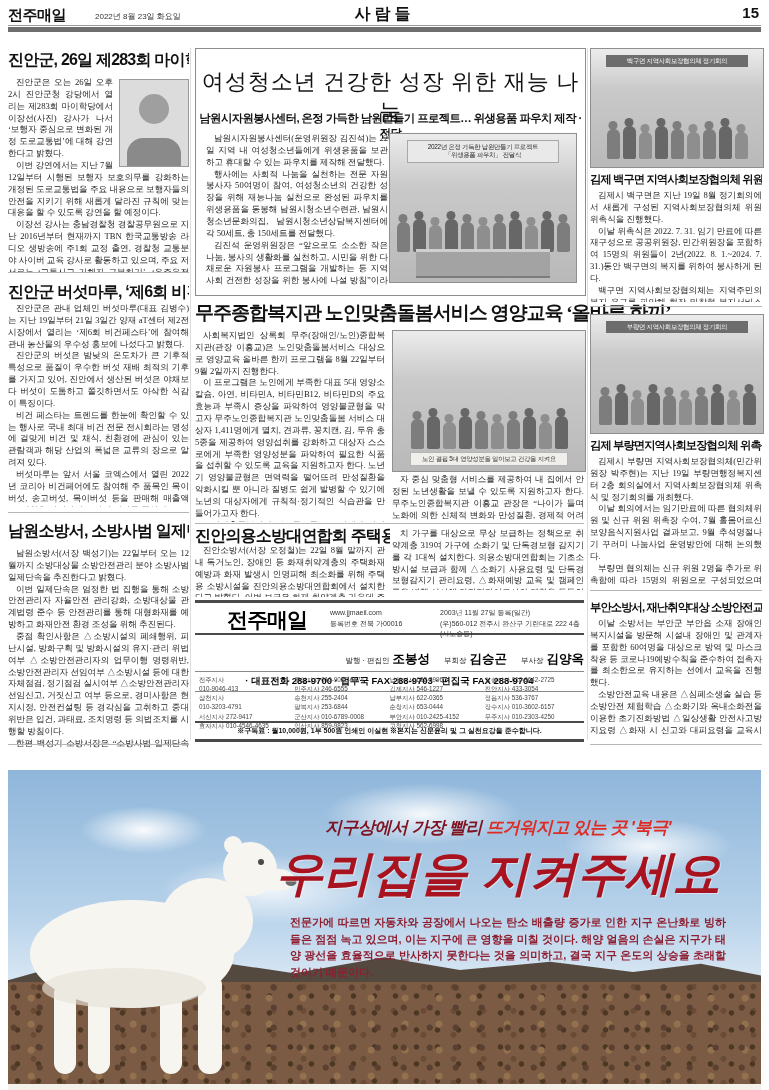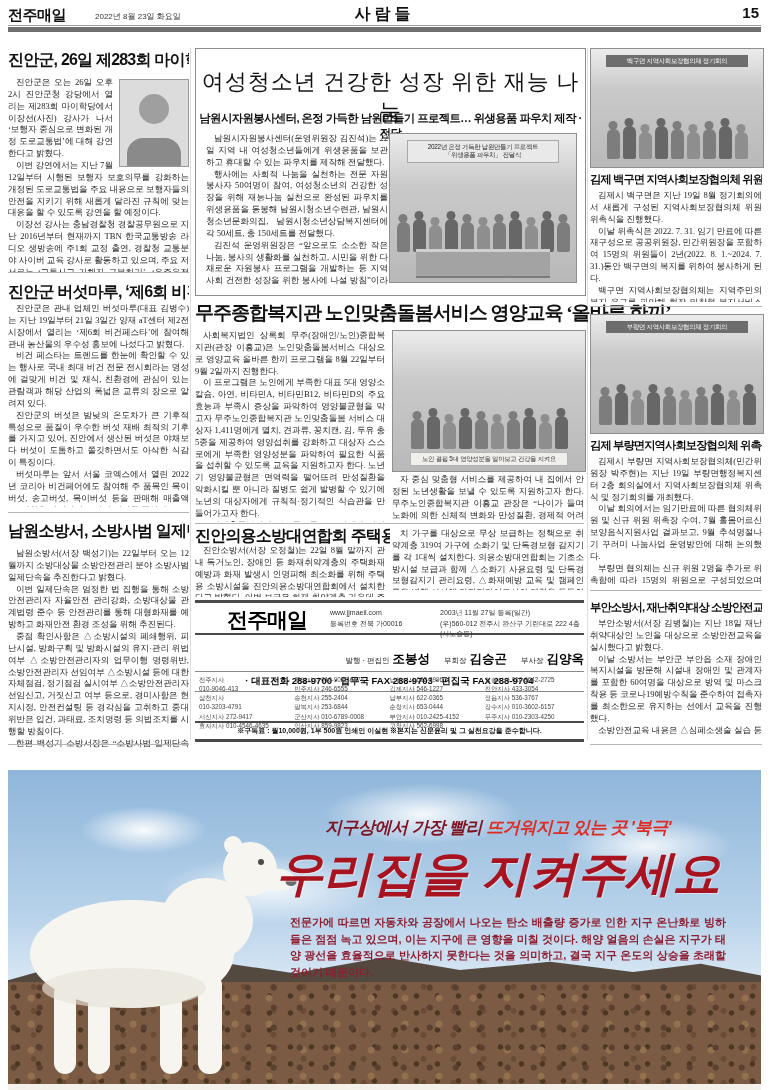--- a/index.html
+++ b/index.html
@@ -141,22 +141,22 @@
     <p>이장선 강사는 충남경찰청 경찰공무원으로 지난 2016년부터 현재까지 TBN 한국교통방송 라디오 생방송에 주1회 교정 출연, 경찰청 교통분야 사이버 교육 강사로 활동하고 있으며, 주요 저서로는 ‘교통사고 가해자 구분하기’, ‘음주운전 파헤치기’ 등이 있다.</p>
 
   </div>
 </div>
 <div class="abs divider" style="left:8px;width:181px;top:272px;"></div>
 
 <div class="abs" style="left:8px;top:282px;width:181px;">
   <div class="atitle">진안군 버섯마루, ‘제6회 비건페스타’ 참여 홍보</div>
   <div class="abody" style="height:204px;">
     <p>진안군은 관내 업체인 버섯마루(대표 김병수)는 지난 19일부터 21일 3일간 양재 aT센터 제2전시장에서 열리는 ‘제6회 비건페스타’에 참여해 관내 농산물의 우수성 홍보에 나섰다고 밝혔다.</p>
+    <p>진안군의 버섯은 밤낮의 온도차가 큰 기후적 특성으로 품질이 우수한 버섯 재배 최적의 기후를 가지고 있어, 진안에서 생산된 버섯은 야채보다 버섯이 도톰하고 쫄깃하면서도 아삭한 식감이 특징이다.</p>
     <p>비건 페스타는 트렌드를 한눈에 확인할 수 있는 행사로 국내 최대 비건 전문 전시회라는 명성에 걸맞게 비건 및 채식, 친환경에 관심이 있는 관람객과 해당 산업의 폭넓은 교류의 장으로 알려져 있다.</p>
-    <p>진안군의 버섯은 밤낮의 온도차가 큰 기후적 특성으로 품질이 우수한 버섯 재배 최적의 기후를 가지고 있어, 진안에서 생산된 버섯은 야채보다 버섯이 도톰하고 쫄깃하면서도 아삭한 식감이 특징이다.</p>
     <p>버섯마루는 앞서 서울 코엑스에서 열린 2022년 코리아 비건페어에도 참여해 주 품목인 목이버섯, 송고버섯, 목이버섯 등을 판매해 매출액 400만원을 달성하기도 하며 인기를 끌었다.</p>
 
   </div>
 </div>
 <div class="abs divider" style="left:8px;width:181px;top:512px;"></div>
 
 <div class="abs" style="left:8px;top:521px;width:181px;">
   <div class="atitle">남원소방서, 소방사범 일제단속 추진</div>
   <div class="abody" style="margin-top:6px;height:200px;">
     <p>남원소방서(서장 백성기)는 22일부터 오는 12월까지 소방대상물 소방안전관리 분야 소방사범 일제단속을 추진한다고 밝혔다.</p>
@@ -317,21 +317,20 @@
 <div class="abs r-body abody" style="top:456px;height:128px;">
   <p>김제시 부량면 지역사회보장협의체(민간위원장 박주현)는 지난 19일 부량면행정복지센터 2층 회의실에서 지역사회보장협의체 위촉식 및 정기회의를 개최했다.</p>
   <p>이날 회의에서는 임기만료에 따른 협의체위원 및 신규 위원 위촉장 수여, 7월 홀몸어르신 보양음식지원사업 결과보고, 9월 추석명절나기 꾸러미 나눔사업 운영방안에 대해 논의했다.</p>
   <p>부량면 협의체는 신규 위원 2명을 추가로 위촉함에 따라 15명의 위원으로 구성되었으며 올 상반기에는 홀몸어르신에게는 생필품꾸러미지원, 저소득층 한부모 아동들에게 문화상품권 지원사업, 홀몸어르신 보양음식(삼계탕)지원사업 등을 추진하여 어려운 시기에 실질적 도움을 주는 중심 역할을 수행했다.</p>
 
 </div>
 <div class="abs divider" style="left:590px;width:172px;top:590px;"></div>
 
 <div class="abs r-title" style="top:600px;">부안소방서, 재난취약대상 소방안전교육 실시</div>
 <div class="abs r-body abody" style="top:618px;height:116px;">
-  <p>부안소방서(서장 김병철)는 지난 18일 재난취약대상인 노인을 대상으로 소방안전교육을 실시했다고 밝혔다.</p>
   <p>이날 소방서는 부안군 부안읍 소재 장애인 복지시설을 방문해 시설내 장애인 및 관계자를 포함한 60여명을 대상으로 방역 및 마스크 착용 등 코로나19예방수칙을 준수하여 접촉자를 최소한으로 유지하는 선에서 교육을 진행했다.</p>
   <p>소방안전교육 내용은 △심폐소생술 실습 등 소방안전 체험학습 △소화기와 옥내소화전을 이용한 초기진화방법 △일상생활 안전사고방지요령 △화재 시 신고와 대피요령을 교육시켰다.</p>
 
 </div>
 <div class="abs divider" style="left:590px;width:172px;top:744px;"></div>
 
 <div class="abs ad">
   <div class="clouds"></div>
   <div class="mountains"></div>
   <div class="ground"></div>

